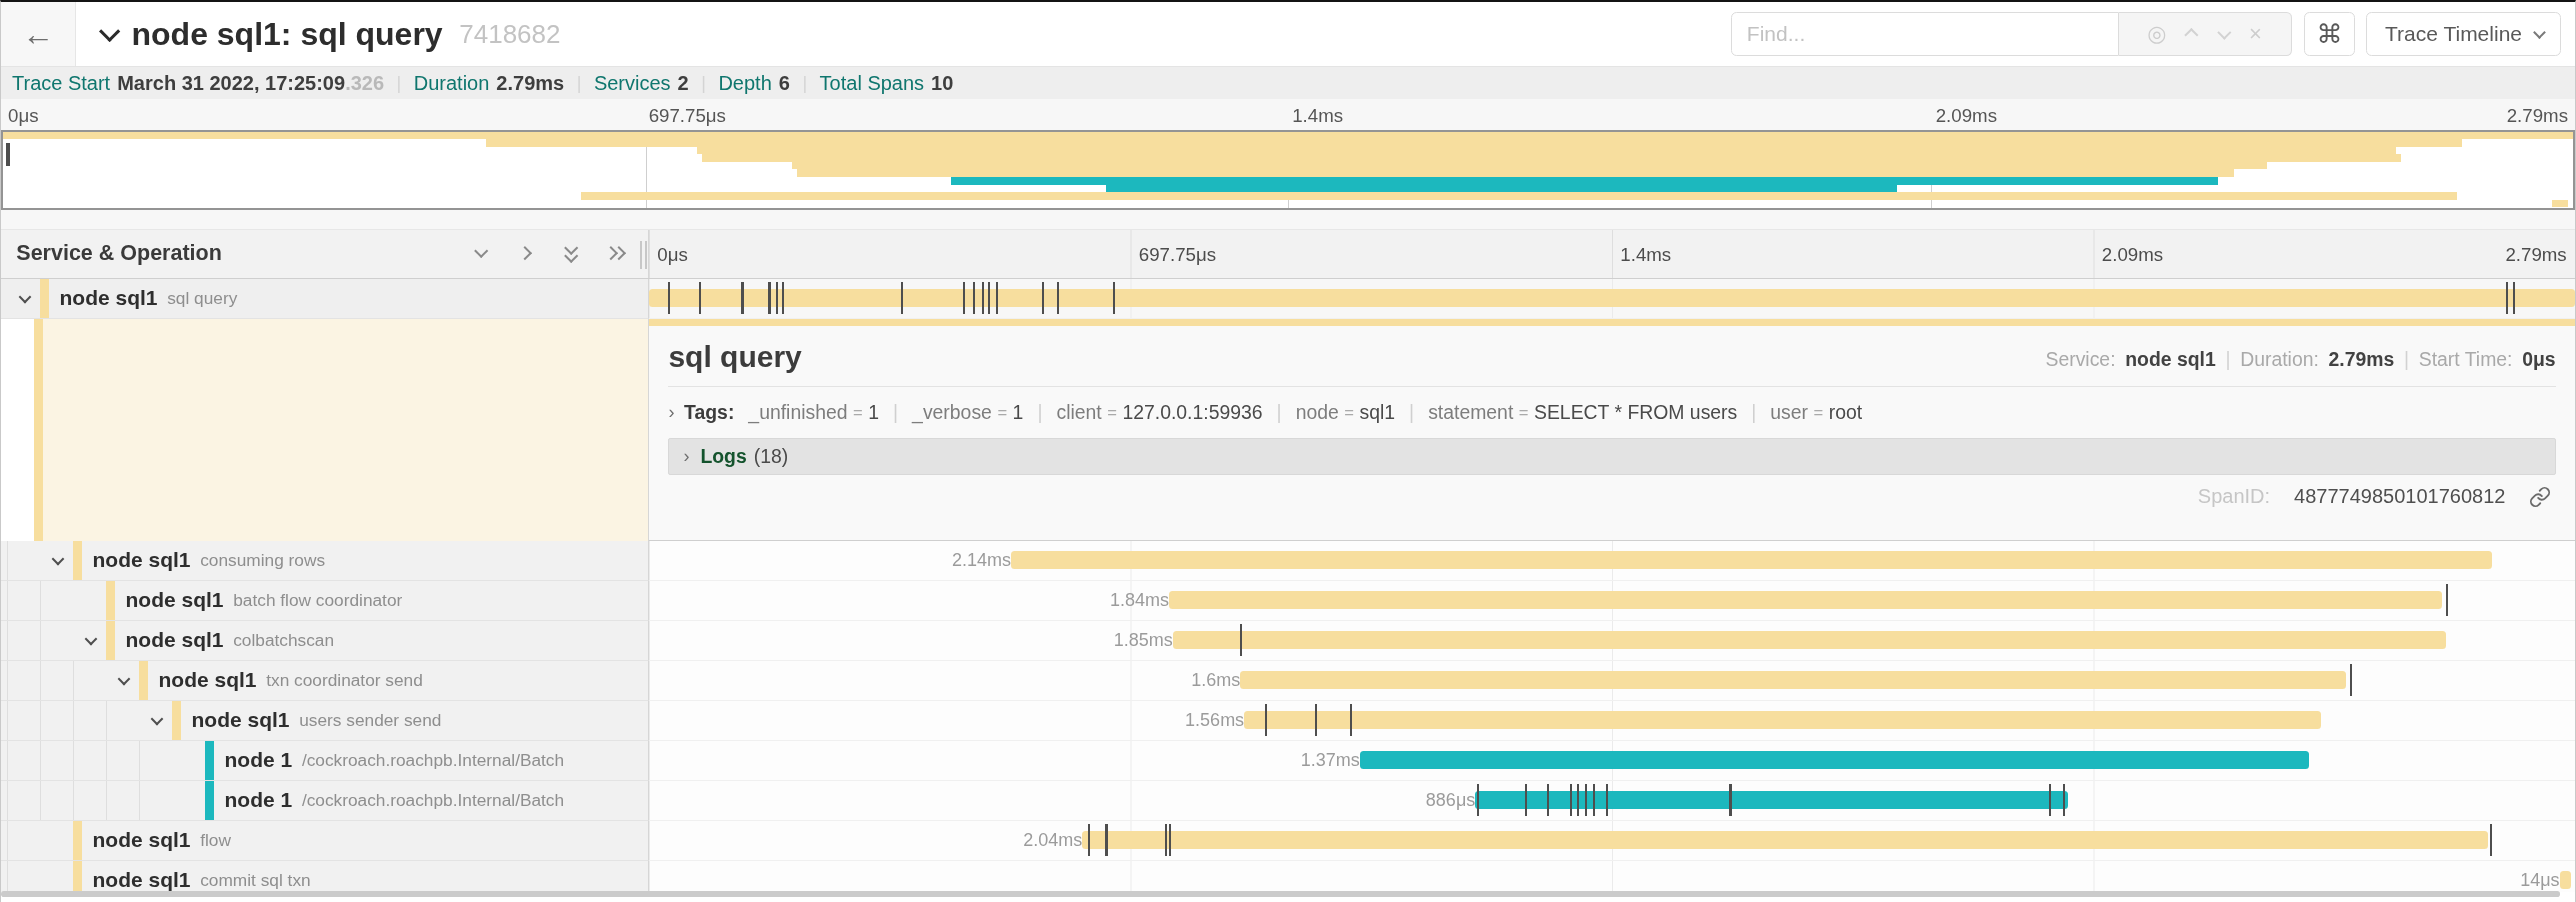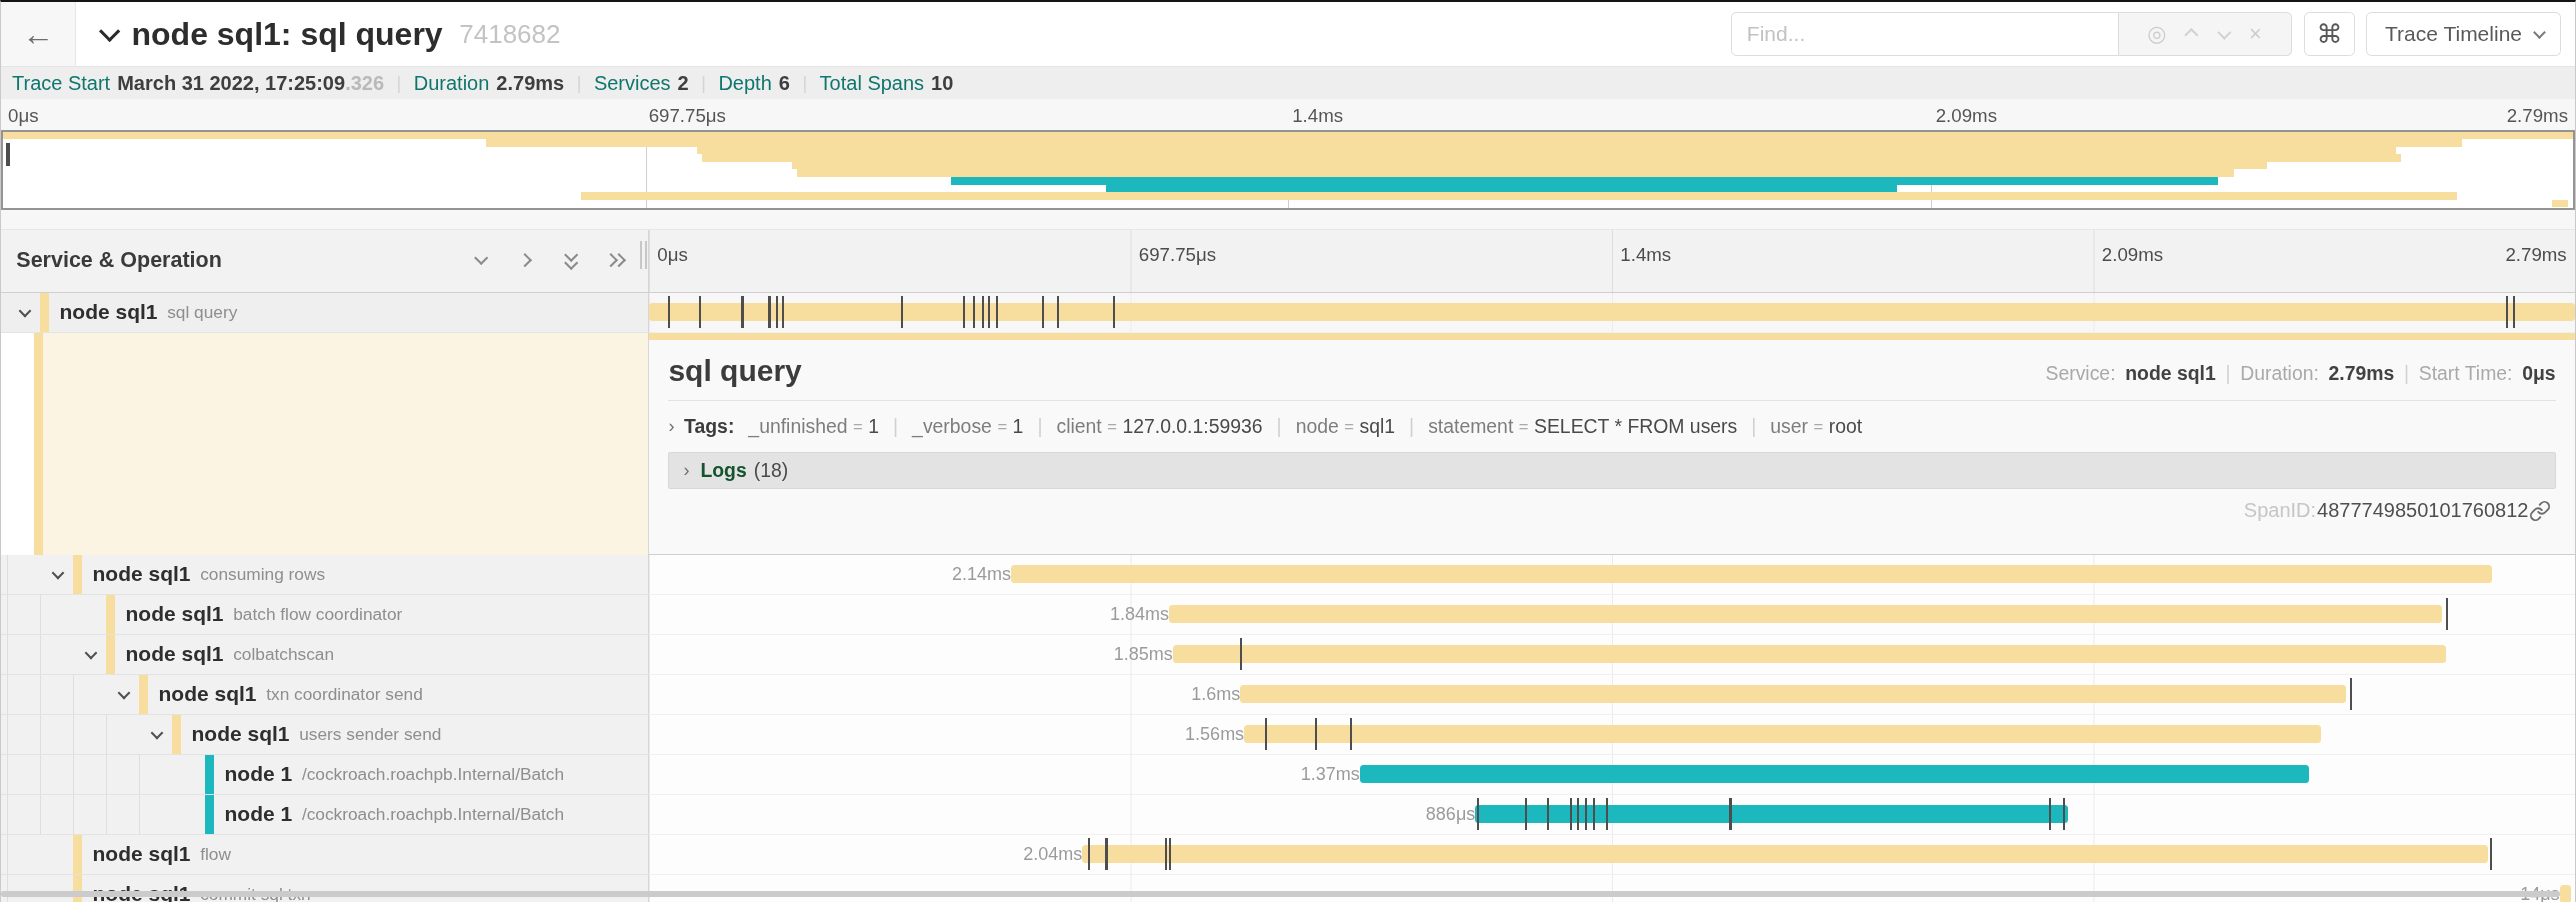--- a/index.html
+++ b/index.html
@@ -54,21 +54,21 @@
   .mm-t0 { left:7px; } .mm-t1 { left:calc(25% + 4.2px); } .mm-t2 { left:calc(50% + 4.2px); }
   .mm-t3 { left:calc(75% + 4.2px); } .mm-t4 { right:7px; }
   .mm-canvas { position:relative; height:80px; border:2.1px solid #949494; background:#fff; overflow:hidden; }
   .mm-grid { position:absolute; top:0; bottom:0; width:1.4px; background:#cfcfcf; }
   .mm-strips { position:absolute; inset:0; display:flex; flex-direction:column; }
   .mm-striprow { flex:1; position:relative; }
   .mm-bar { position:absolute; top:0; bottom:0; }
   .mm-handle { position:absolute; left:2.8px; top:11px; width:4.2px; height:23.6px; background:#4d4d4d; }
 
   
-  .grid-hdr { display:flex; height:64px; border-top:1.4px solid #e7e7e7; border-bottom:1.4px solid #cfcfcf; background:#f2f2f2; }
+  .grid-hdr { display:flex; height:50px; border-top:1.4px solid #e7e7e7; border-bottom:1.4px solid #cfcfcf; background:#f2f2f2; }
   .gh-left { width:648px; display:flex; align-items:center; padding-left:15.3px; border-right:1.4px solid #d6d6d6; position:relative; }
   .gh-title { font-size:21.5px; font-weight:bold; color:#3a3a3a; }
   .gh-icons { margin-left:auto; display:flex; align-items:center; gap:23.6px; margin-right:21px; }
   .ic { position:relative; width:21px; height:21px; display:inline-block; cursor:pointer; }
   .ic i { position:absolute; display:block; width:10.4px; height:10.4px; border-right:2.1px solid #8a8a8a; border-bottom:2.1px solid #8a8a8a; }
   .ic.dn  i { left:4.2px; top:2.8px;  transform:rotate(45deg); }
   .ic.rt  i { left:2.8px; top:4.9px;  transform:rotate(-45deg); }
   .ic.ddn i.a { left:4.2px; top:0;   transform:rotate(45deg); }
   .ic.ddn i.b { left:4.2px; top:7.6px; transform:rotate(45deg); }
   .ic.drt i.a { left:0;  top:4.9px;  transform:rotate(-45deg); }
@@ -122,21 +122,21 @@
   .tag { display:flex; align-items:center; white-space:nowrap; }
   .tag .k { color:#7d7d7d; } .tag .eq { color:#aaaaaa; margin:0 5.5px; font-size:16.6px; }
   .tag .v { color:#4a4a4a; }
   .tag-sep { color:#d0d0d0; margin:0 14px; }
   .d-logs { margin-top:14px; height:37px; background:#e3e3e3; border:0.7px solid #d8d8d8; border-radius:2.1px;
             display:flex; align-items:center; padding-left:14px; font-size:19.4px; cursor:pointer; }
   .d-logs .arrow { color:#6f6f6f; font-size:18px; margin-right:11px; }
   .d-logs .llabel { font-weight:bold; color:#14532d; margin-right:7px; }
   .d-logs .lcount { color:#4a4a4a; }
   .d-spanid { margin-top:9.7px; text-align:right; font-size:20px; padding-right:4.2px;
-              display:flex; justify-content:flex-end; align-items:center; gap:1px; }
+              display:flex; justify-content:flex-end; align-items:center; gap:24px; }
   .d-spanid .sl { color:#c6c6c6; } .d-spanid .sv { color:#4f4f4f; }
   .link-ic { width:22px; height:22px; }
 
   .bottom-scroll { position:absolute; left:0; right:15.3px; bottom:5.5px; height:5.5px; background:#cbcbcb; border-radius:2.8px; }
 </style>
 </head>
 <body>
 
 <div class="app">
 

